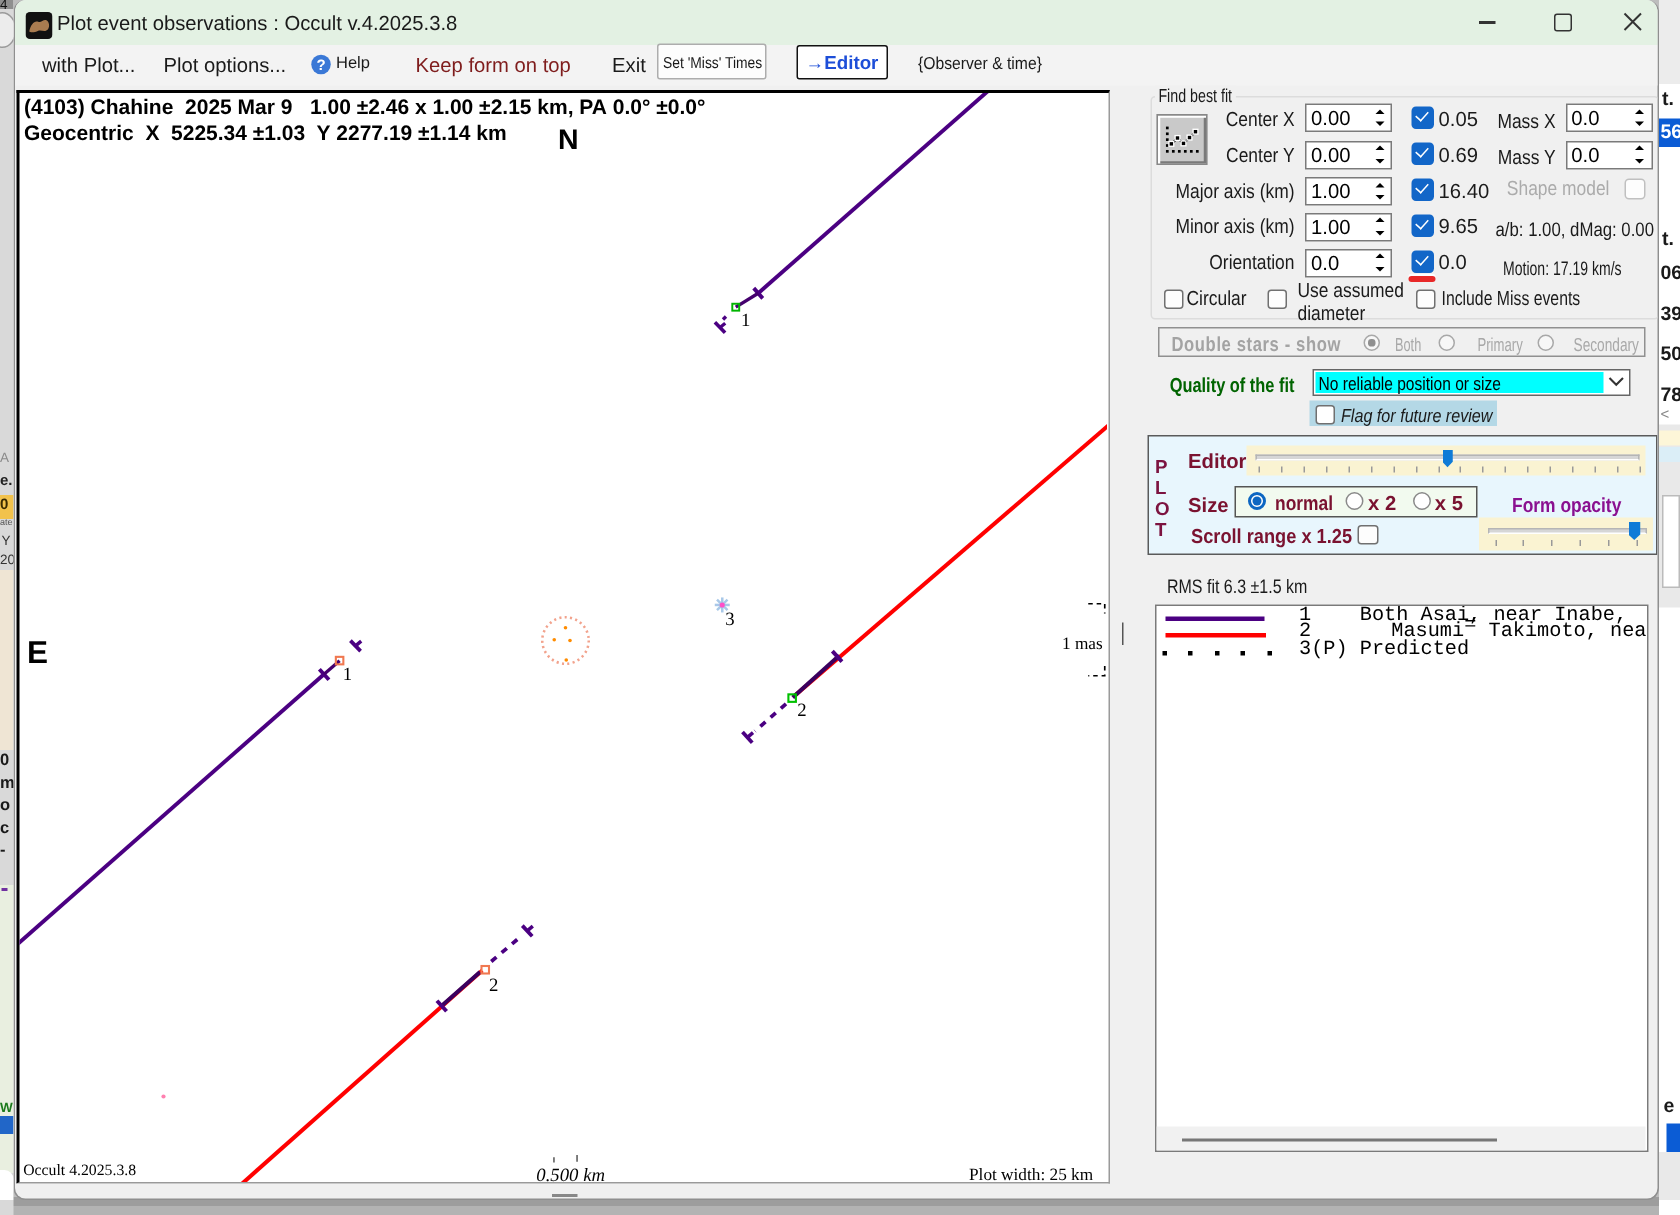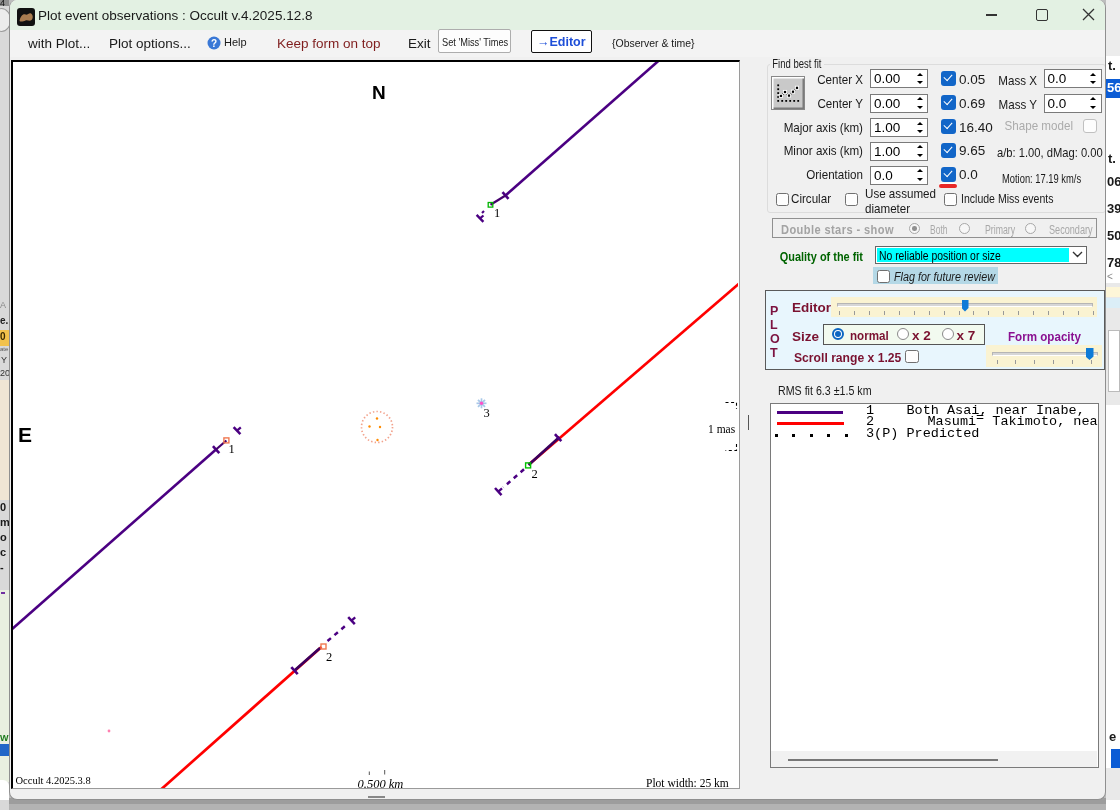--- a/index.html
+++ b/index.html
@@ -82,21 +82,21 @@
   <div id="win" class="abs" style="left:9px;top:0;width:1097px;height:800px;background:#f0f0f0;
        border-left:1.5px solid #8f8f8f;border-right:1.5px solid #8f8f8f;border-bottom:1.5px solid #8f8f8f;
        border-radius:8px;overflow:hidden;box-sizing:border-box;">
 
     <div class="abs" style="left:0;top:0;width:1097px;height:30px;background:#e3f1e3;"></div>
 
     <svg class="abs" style="left:7px;top:7px;" width="18" height="20" viewBox="0 0 18 20">
       <rect x="0" y="1" width="18" height="18" rx="3" fill="#111111"></rect>
       <path d="M2.5 14 C3.5 9 6 6.5 8.5 7.5 C10.5 8.3 12 5.5 14 6.5 C16 7.5 16.2 11 15 12.5 C13 15 10.5 12.5 8.5 13.5 C6.5 14.5 3.5 15 2.5 14 Z" fill="#a97c50"></path>
     </svg>
-    <div class="abs txt" style="left:28px;top:7.5px;font-size:13.5px;color:#1a1a1a;">Plot event observations : Occult v.4.2025.12.8</div>
+    <div class="abs txt" style="left:28px;top:7.5px;font-size:13.5px;color:#1a1a1a;">Plot event observations : Occult v.4.2025.3.8</div>
 
     <div class="abs" style="left:976px;top:14px;width:11px;height:1.5px;background:#333;"></div>
     <div class="abs" style="left:1026px;top:9px;width:10px;height:10px;border:1.2px solid #333;border-radius:2px;"></div>
     <svg class="abs" style="left:1072px;top:8px;" width="13" height="13" viewBox="0 0 13 13">
       <path d="M1 1 L12 12 M12 1 L1 12" stroke="#333" stroke-width="1.3"></path>
     </svg>
 
     <div class="abs" style="left:0;top:30px;width:1097px;height:27px;background:#f3f3f3;"></div>
     <div class="abs txt" style="left:18px;top:36px;font-size:13.5px;color:#1a1a1a;">with Plot...</div>
     <div class="abs txt" style="left:99px;top:36px;font-size:13.5px;color:#1a1a1a;">Plot options...</div>
@@ -108,20 +108,21 @@
     <div class="abs txt" style="left:267px;top:36px;font-size:13.5px;color:#7f1d1d;">Keep form on top</div>
     <div class="abs txt" style="left:398px;top:36px;font-size:13.5px;color:#1a1a1a;">Exit</div>
     <div class="abs" style="left:428px;top:29px;width:71px;height:22px;background:#fdfdfd;border:1px solid #adadad;border-radius:2px;"></div>
     <div class="abs txt" style="left:432px;top:35.5px;font-size:10.5px;color:#1a1a1a;transform:scaleX(0.88);transform-origin:0 0;">Set 'Miss' Times</div>
     <div class="abs" style="left:521px;top:30px;width:61px;height:23px;background:#fff;border:1.8px solid #111;border-radius:2px;box-sizing:border-box;"></div>
     <div class="abs txt" style="left:527px;top:35px;font-size:12.5px;font-weight:bold;color:#1d4ed8;">→Editor</div>
     <div class="abs txt" style="left:602px;top:37px;font-size:11.5px;color:#1a1a1a;transform:scaleX(0.91);transform-origin:0 0;">{Observer &amp; time}</div>
 
     <div class="abs" style="left:0.5px;top:60px;width:729px;height:729px;background:#fff;
          border-top:2px solid #000;border-left:2px solid #000;border-right:1px solid #9a9a9a;border-bottom:1px solid #9a9a9a;box-sizing:border-box;"></div>
+    <div class="abs txt" style="left:6px;top:63px;font-size:14px;font-weight:bold;color:#000;line-height:16.5px;">(4103)&nbsp;Chahine&nbsp; 2025&nbsp;Mar&nbsp;9&nbsp;&nbsp; 1.00&nbsp;±2.46&nbsp;x&nbsp;1.00&nbsp;±2.15&nbsp;km,&nbsp;PA&nbsp;0.0°&nbsp;±0.0°<br>Geocentric&nbsp; X&nbsp; 5225.34&nbsp;±1.03&nbsp; Y&nbsp;2277.19&nbsp;±1.14&nbsp;km</div>
 
     <svg id="plot" class="abs" style="left:2.5px;top:62px;" width="725" height="726" viewBox="0 0 725 726">
 
       <text x="359" y="37" font-size="19" font-weight="bold" font-family="Liberation Sans">N</text>
       <text x="5" y="380" font-size="21" font-weight="bold" font-family="Liberation Sans">E</text>
 
       <line x1="651" y1="-6" x2="492.5" y2="133.5" stroke="#4b0082" stroke-width="2.6"></line>
       <line x1="489.5" y1="130.1" x2="495.5" y2="136.9" stroke="#4b0082" stroke-width="2.6"></line>
       <line x1="492.5" y1="133.5" x2="477.5" y2="142.8" stroke="#45006e" stroke-width="2.2"></line>
       <rect x="475.2" y="140.5" width="4.6" height="4.6" fill="none" stroke="#00b400" stroke-width="1.3"></rect>
@@ -293,21 +294,21 @@
     <div class="thumb" style="left:951.5px;top:299.5px;"></div>
     <div id="ticks1"></div>
     <div class="abs txt mar" style="left:782px;top:328.5px;">Size</div>
     <div class="abs" style="left:813px;top:323.5px;width:162px;height:21px;background:#f2faef;border:1.5px solid #555;box-sizing:border-box;"></div>
     <div class="abs" style="left:822px;top:328px;width:12px;height:12px;border-radius:50%;border:2px solid #0c66c2;background:#fff;box-sizing:border-box;"></div>
     <div class="abs" style="left:825px;top:331px;width:6px;height:6px;border-radius:50%;background:#0c66c2;"></div>
     <div class="abs txt mar cond" style="left:840px;top:327.5px;">normal</div>
     <div class="abs" style="left:887px;top:328px;width:12px;height:12px;border-radius:50%;border:1.2px solid #8a8a8a;background:#fff;box-sizing:border-box;"></div>
     <div class="abs txt mar" style="left:902px;top:327.5px;">x 2</div>
     <div class="abs" style="left:931.5px;top:328px;width:12px;height:12px;border-radius:50%;border:1.2px solid #8a8a8a;background:#fff;box-sizing:border-box;"></div>
-    <div class="abs txt mar" style="left:946.5px;top:327.5px;">x 7</div>
+    <div class="abs txt mar" style="left:946.5px;top:327.5px;">x 5</div>
     <div class="abs txt cond" style="left:998px;top:328.5px;font-size:13.5px;font-weight:bold;color:#8a1090;">Form opacity</div>
     <div class="abs txt mar" style="left:784px;top:349.5px;transform:scaleX(0.9);transform-origin:0 50%;">Scroll range x 1.25</div>
     <div class="wcb" style="left:895px;top:349.5px;width:11.5px;height:11.5px;"></div>
     <div class="abs" style="left:976px;top:345px;width:116px;height:22px;background:#faf3d2;"></div>
     <div class="abs" style="left:982px;top:351.5px;width:106px;height:4px;background:#d6d6d6;border:1px solid #b5b5b5;border-bottom-color:#fff;box-sizing:border-box;"></div>
     <div class="thumb" style="left:1075.5px;top:348px;width:8px;"></div>
     <div id="ticks2"></div>
 
     <div class="abs txt" style="left:768px;top:382.5px;font-size:13px;color:#1a1a1a;transform:scaleX(0.82);transform-origin:0 0;">RMS fit 6.3 ±1.5 km</div>
 

